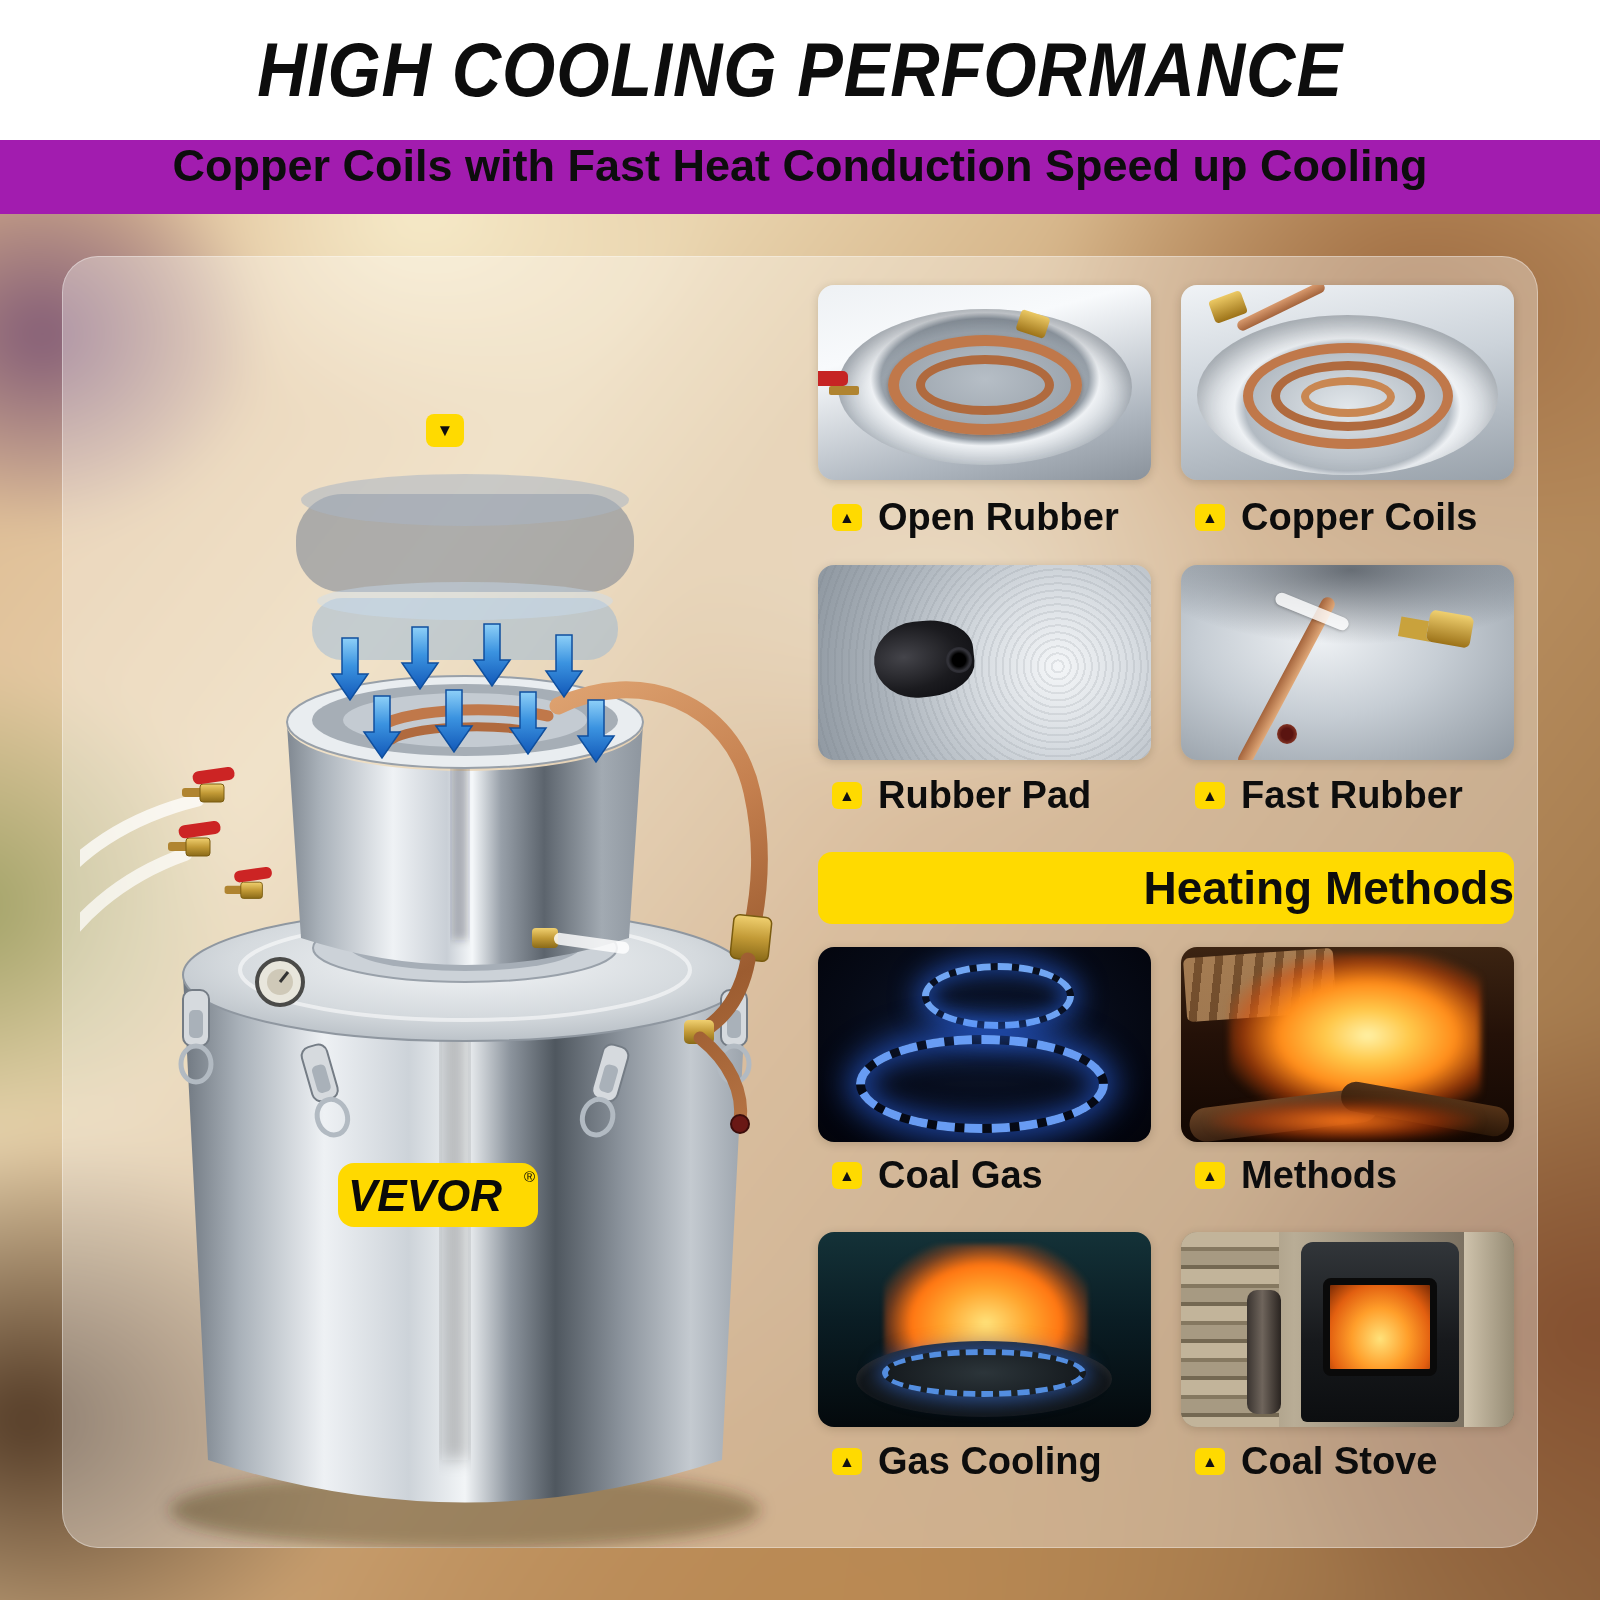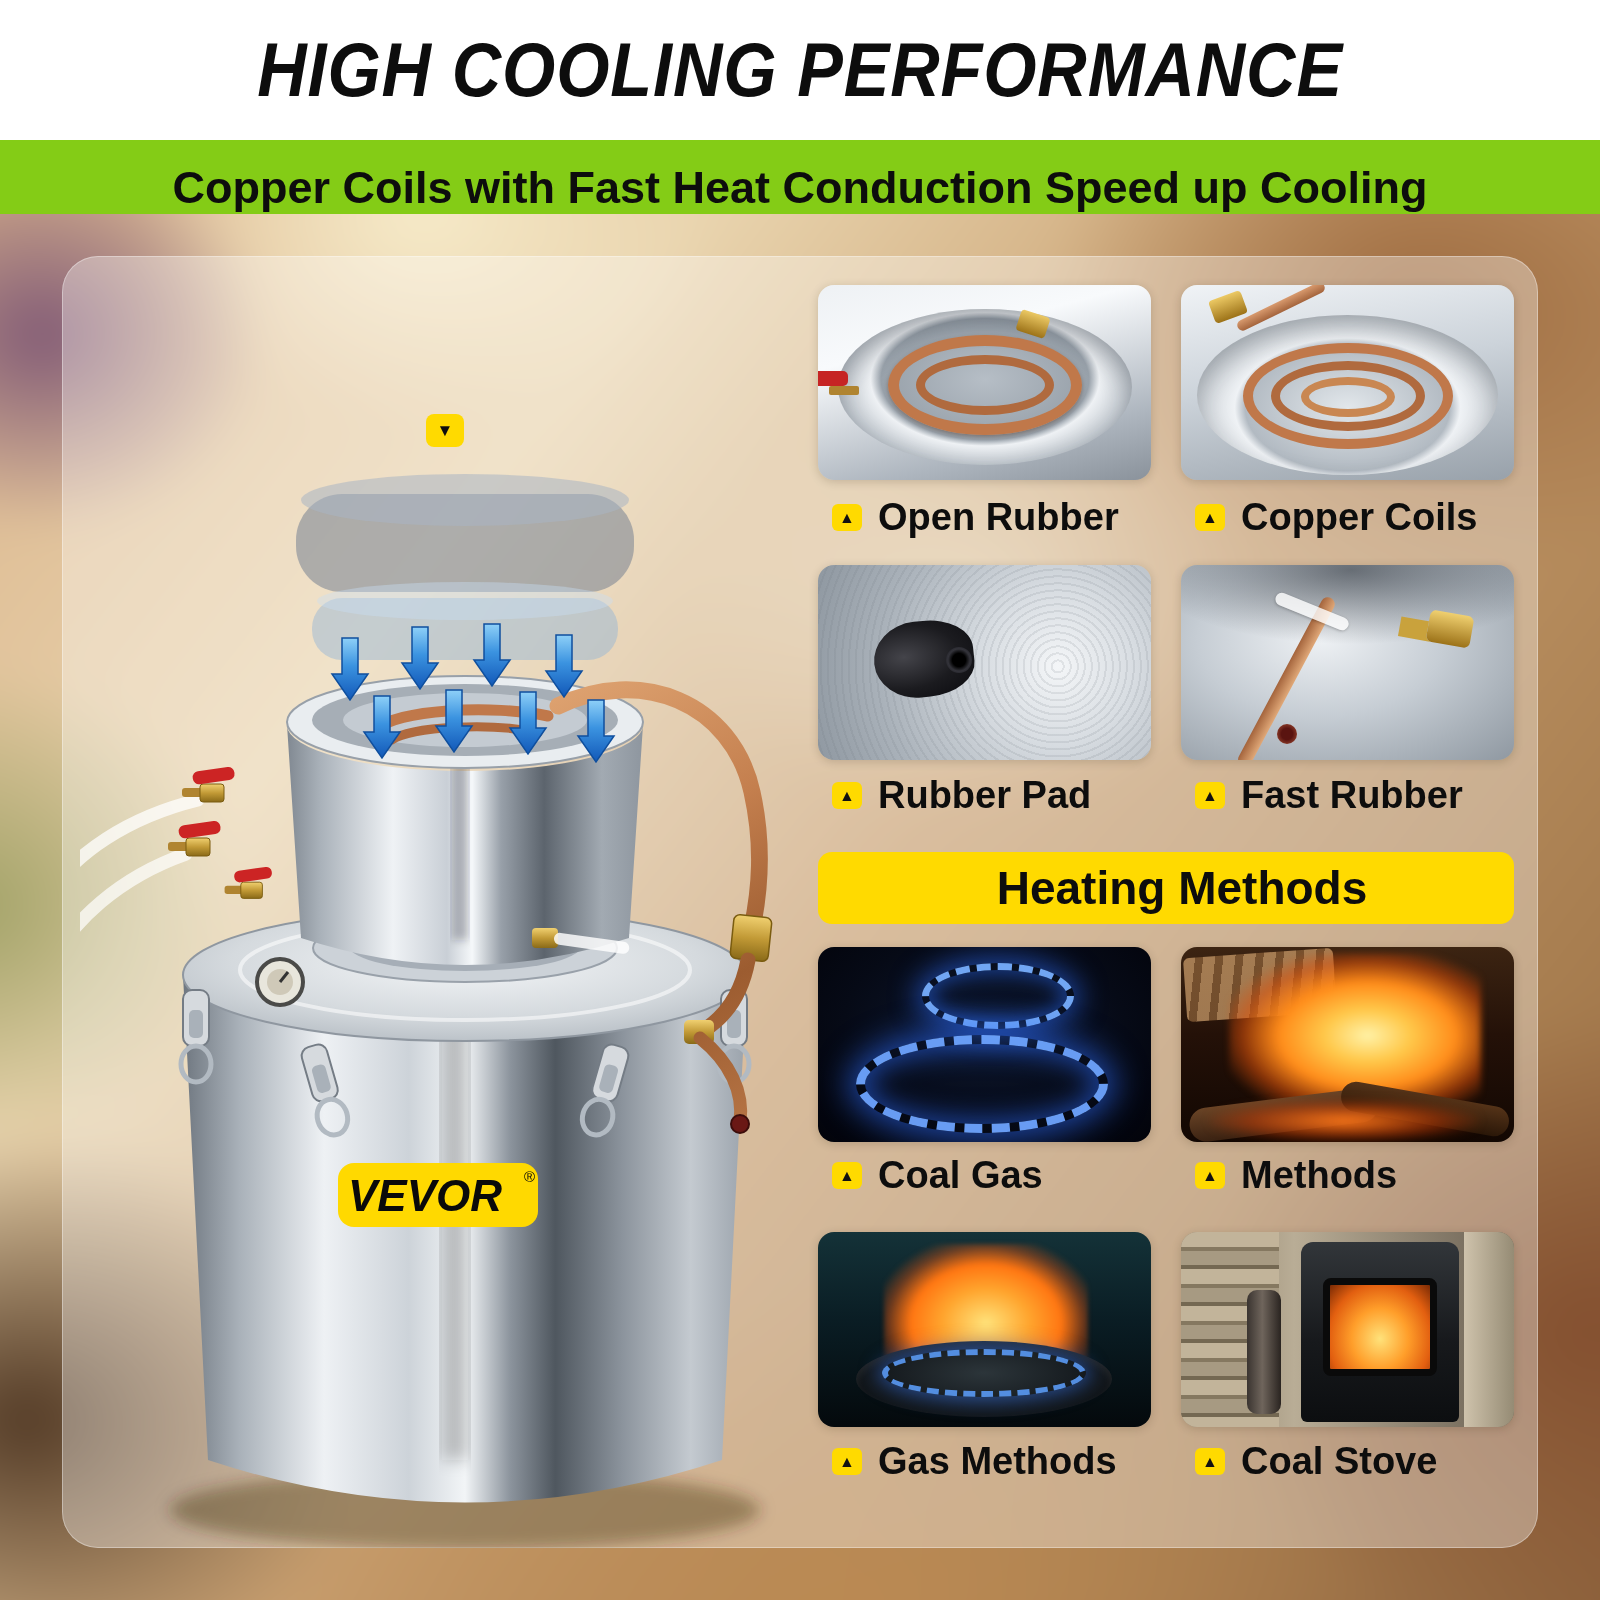--- a/index.html
+++ b/index.html
@@ -4,22 +4,22 @@
 <style>
   * { box-sizing: border-box; }
   html,body { margin:0; padding:0; }
   .stage { position:relative; width:1600px; height:1600px; background:#ffffff; overflow:hidden;
            font-family:"Liberation Sans", sans-serif; }
 
   
   .page-title { position:absolute; top:26px; left:0; width:1600px; text-align:center;
                 font-size:76px; font-weight:bold; color:#0d0d0d; letter-spacing:1px;font-style:italic; }
   .page-title .squeeze { display:inline-block; transform:scaleX(0.9); transform-origin:center; }
-  .subtitle-band { position:absolute; top:140px; left:0; width:1600px; height:74px; background:#84cc16;
-                   display:flex; align-items:flex-end; justify-content:center; }
+  .subtitle-band { position:absolute; top:140px; left:0; width:1600px; height:74px; background:#a21caf;
+                   display:flex; align-items:flex-start; justify-content:center; }
   .subtitle-band span { font-size:45px; font-weight:bold; color:#0d0d0d; }
 
   
   .photo-bg { position:absolute; top:214px; left:0; width:1600px; height:1386px; overflow:hidden; }
   .photo-inner { position:absolute; inset:-60px; filter:blur(22px);
     background:
       radial-gradient(320px 280px at 6% 12%, rgba(112,72,112,0.85), rgba(112,72,112,0) 70%),
       radial-gradient(420px 300px at 28% 4%, rgba(248,238,205,0.92), rgba(248,238,205,0) 70%),
       radial-gradient(520px 380px at 86% 10%, rgba(152,100,58,0.85), rgba(152,100,58,0) 72%),
       radial-gradient(380px 340px at 2% 50%, rgba(138,148,82,0.75), rgba(138,148,82,0) 70%),
@@ -49,21 +49,21 @@
   .card-row  { position:absolute; left:0; display:flex; gap:30px; }
   .card { position:relative; width:333px; height:195px; border-radius:16px; overflow:hidden;
           box-shadow:0 2px 10px rgba(40,25,10,0.18); }
   .label-row { position:absolute; left:0; width:696px; display:flex; }
   .label-cell { width:333px; display:flex; align-items:center; gap:16px; padding-left:14px; }
   .label-cell + .label-cell { margin-left:30px; }
   .badge { width:30px; height:27px; flex:0 0 auto; background:#FFDA00; border-radius:6px;
            display:flex; align-items:center; justify-content:center; font-size:16px; color:#111; }
   .label-text { font-size:38px; font-weight:bold; color:#0d0d0d; white-space:nowrap; }
   .heating-banner { position:absolute; top:596px; left:0; width:696px; height:72px; background:#FFDA00;
-                    border-radius:14px; display:flex; align-items:center; justify-content:center;padding-left:32px; }
+                    border-radius:14px; display:flex; align-items:center; justify-content:flex-end;padding-left:32px; }
   .heating-banner span { font-size:46px; font-weight:bold; color:#0d0d0d; }
 
   
   .oc { background:linear-gradient(165deg,#eef1f4 0%,#f8fafc 30%,#aeb6bf 75%,#8a929b 100%); }
   .oc-rim { position:absolute; left:20px; top:24px; width:294px; height:156px; border-radius:50%;
     background:radial-gradient(ellipse at 50% 45%, #b6bec6 0%, #98a1aa 50%, #eef1f4 55%, #a8b1ba 80%, #cfd6dc 100%);
     box-shadow:inset 0 12px 26px rgba(20,28,36,0.3); }
   .oc-c1 { position:absolute; left:70px; top:50px; width:194px; height:100px; border:11px solid #c0784a; border-radius:50%;
            box-shadow:0 2px 4px rgba(60,25,5,0.35); }
   .oc-c2 { position:absolute; left:98px; top:70px; width:138px; height:60px; border:9px solid #b06a3e; border-radius:50%; }
@@ -416,21 +416,21 @@
           <div class="cs-pipe"></div>
           <div class="cs-stove"></div>
           <div class="cs-window"></div>
           <div class="cs-right"></div>
         </div>
       </div>
 
       <div class="label-row" style="top:1184px">
         <div class="label-cell">
           <span class="badge">▲</span>
-          <span class="label-text">Gas Methods</span>
+          <span class="label-text">Gas Cooling</span>
         </div>
         <div class="label-cell">
           <span class="badge">▲</span>
           <span class="label-text">Coal Stove</span>
         </div>
       </div>
 
     </div>
   </div>
 </div>

